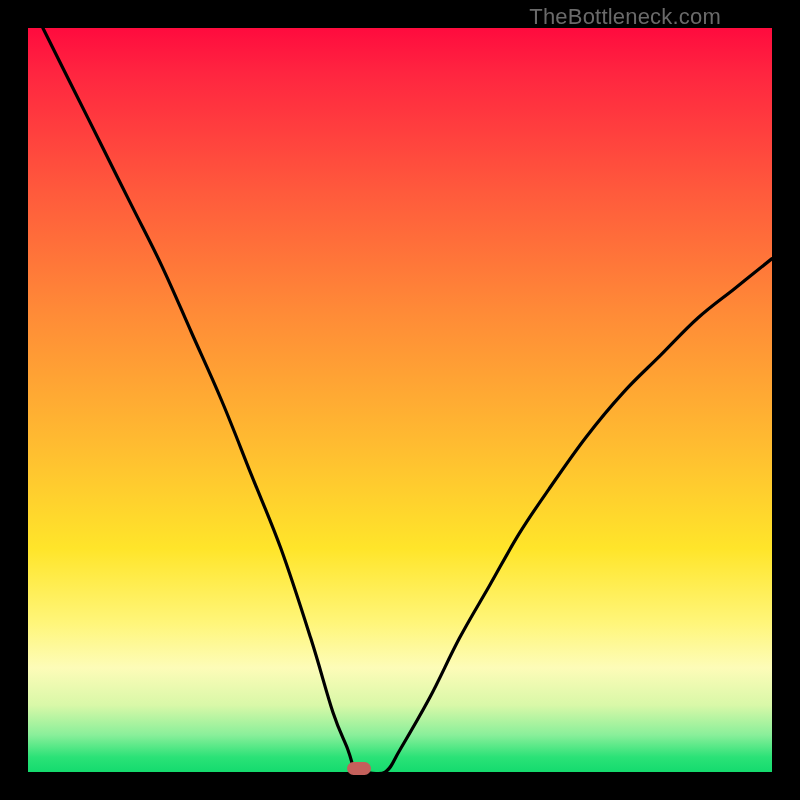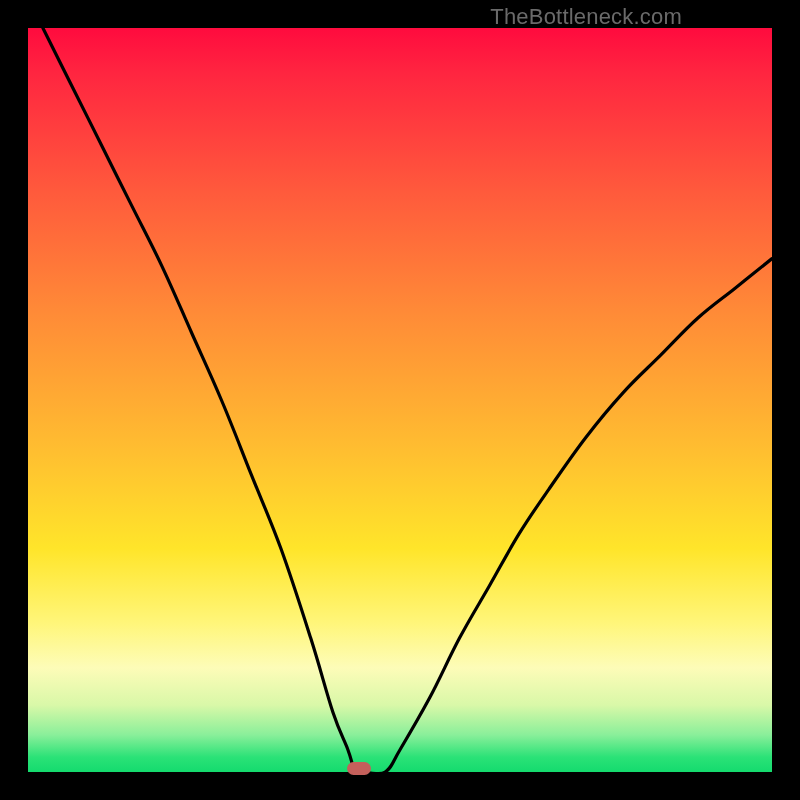--- a/index.html
+++ b/index.html
@@ -11,20 +11,21 @@
     overflow: hidden;
     font-family: Arial, Helvetica, sans-serif;
   }
   .frame {
     position: absolute;
     left: 0;
     top: 0;
     width: 692px;
     height: 800px;
     background: #000;
+    padding-left: 39px;
   }
   .plot {
     position: absolute;
     left: 28px;
     top: 28px;
     width: 744px;
     height: 744px;
     background: linear-gradient(
       to bottom,
       #ff0b3e 0%,

